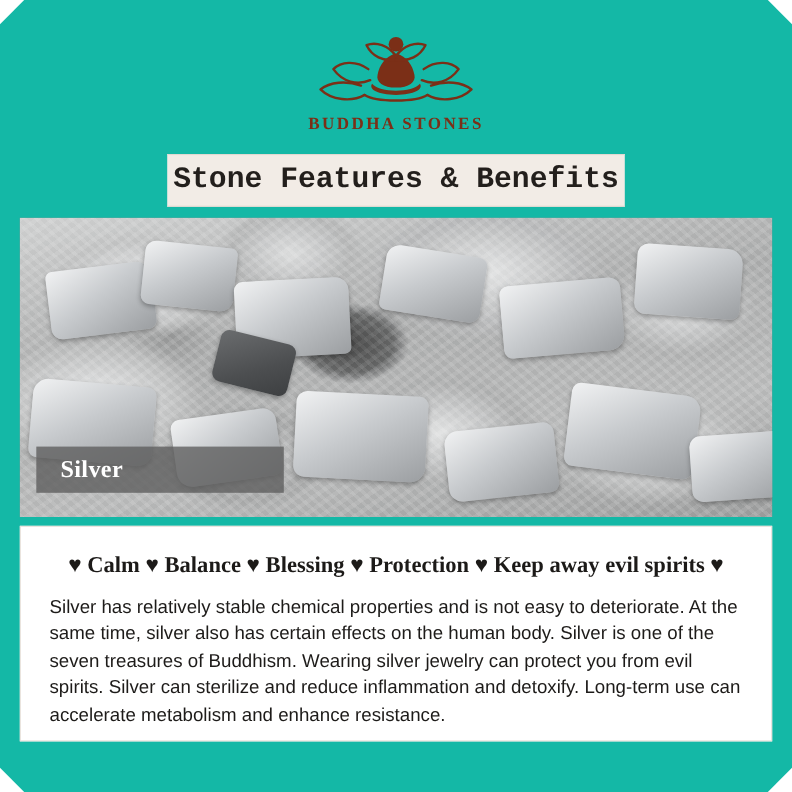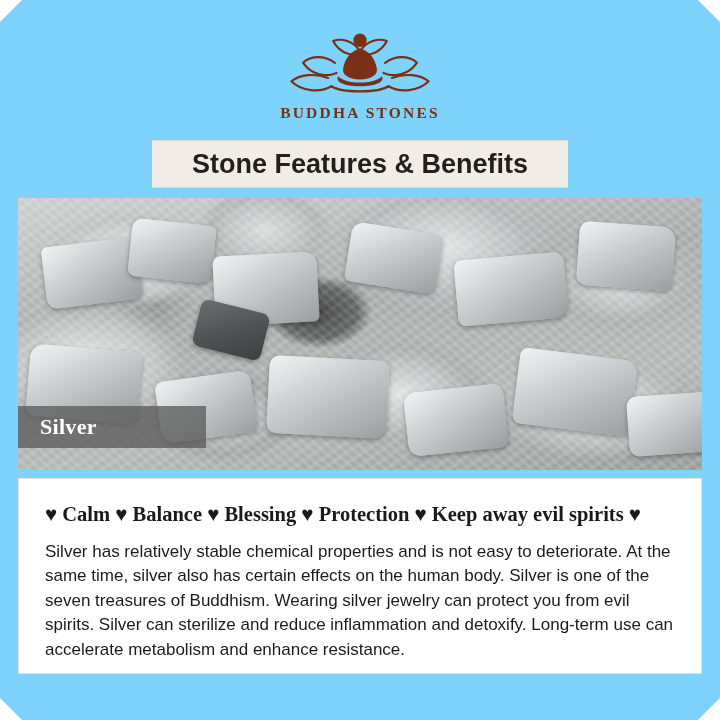--- a/index.html
+++ b/index.html
@@ -12,21 +12,21 @@
     background: #f7f2ee;
     font-family: "Liberation Serif", serif;
     overflow: hidden;
     position: relative;
   }
 
   .page {
     position: relative;
     width: 720px;
     height: 720px;
-    background: #7dd3fc;
+    background: #14b8a6;
     overflow: hidden;
   }
 
   
   .corner {
     position: absolute;
     width: 0;
     height: 0;
     z-index: 5;
   }
@@ -86,21 +86,21 @@
     border-top: 1px solid #e2d9d1;
     border-bottom: 1px solid #e2d9d1;
   }
   .title-text {
     position: relative;
     text-align: center;
     font-size: 27px;
     font-weight: bold;
     color: #231f1c;
     line-height: 48px;
-    font-family: Liberation Sans, sans-serif;
+    font-family: Liberation Mono, monospace;
   }
 
   .photo-wrap {
     position: relative;
     margin: 10px 18px 0 18px;
     height: 272px;
     overflow: hidden;
     background: #8d8f92;
   }
   .photo {
@@ -130,23 +130,23 @@
     opacity: 0.75;
   }
   .rock {
     position: absolute;
     background: linear-gradient(150deg, #f1f2f3 0%, #c8cbce 45%, #9b9ea1 100%);
     box-shadow: 0 2px 5px rgba(0,0,0,0.32);
   }
 
   .caption-bar {
     position: absolute;
-    left: 0;
+    left: 15px;
     bottom: 22px;
-    width: 188px;
+    width: 225px;
     height: 42px;
     background: rgba(92,92,92,0.78);
     display: flex;
     align-items: center;
   }
   .caption-text {
     color: #ffffff;
     font-size: 22px;
     font-weight: bold;
     padding-left: 22px;
@@ -159,20 +159,21 @@
     background: #ffffff;
     border: 1px solid #e8e1db;
     padding: 24px 26px 20px 26px;
     height: 196px;
     box-sizing: border-box;
   }
   .keywords {
     font-size: 20.5px;
     font-weight: bold;
     color: #1c1a18;
+    text-align: center;
     margin-bottom: 14px;
     font-family: "Liberation Serif", serif;
     white-space: nowrap;
   }
   .body-text {
     font-size: 17px;
     line-height: 1.44;
     color: #1d1b19;
     font-family: "Liberation Sans", sans-serif;
     text-align: left;

